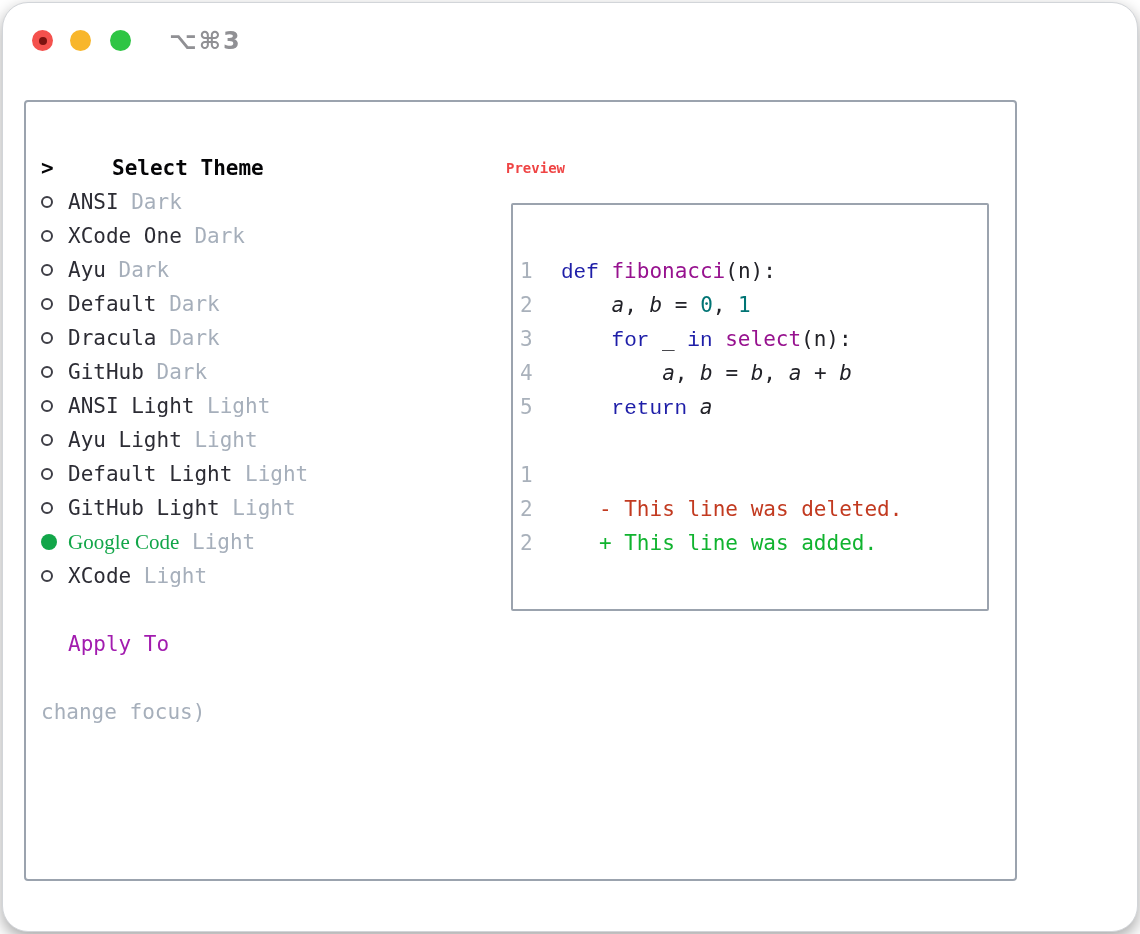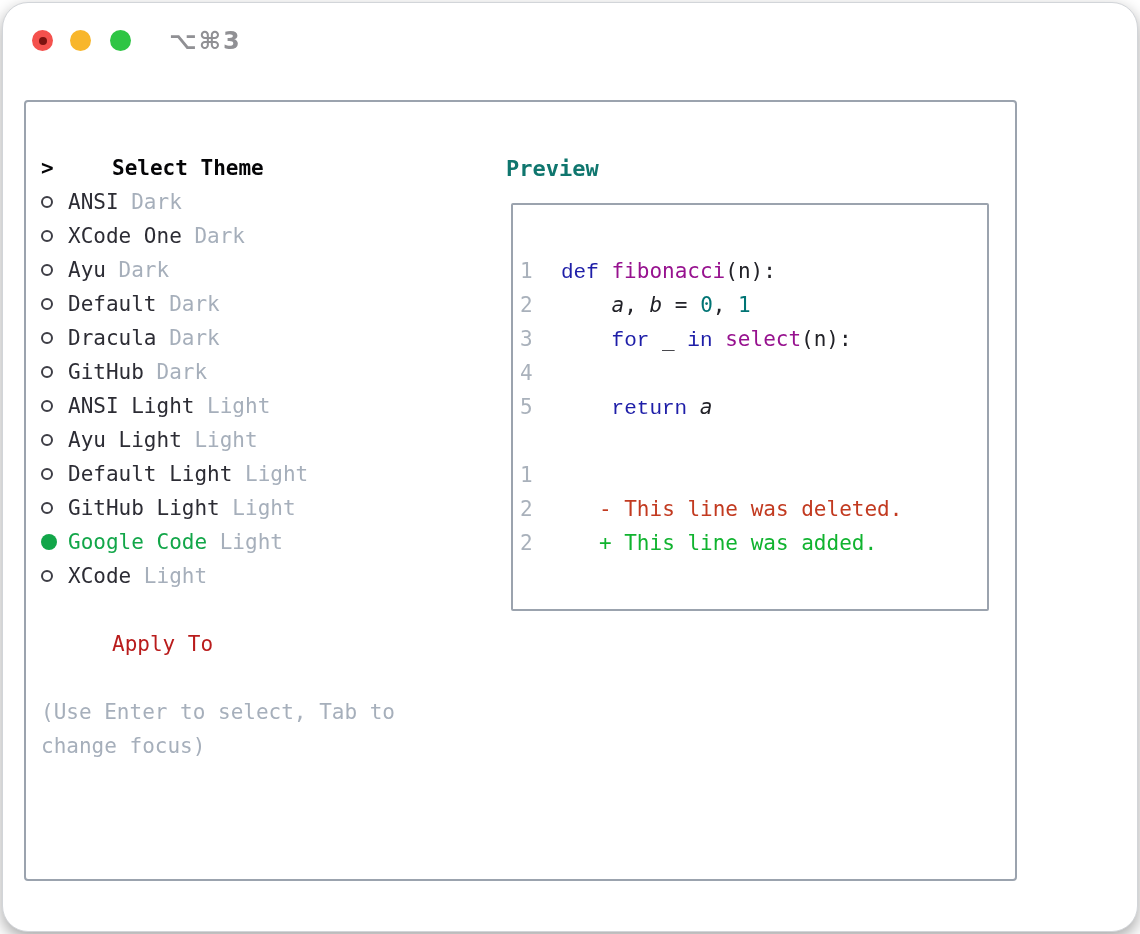--- a/index.html
+++ b/index.html
@@ -27,28 +27,28 @@
     border:2px solid var(--border); border-radius:4px; background:#fff;
   }
   
   .left{position:absolute; left:15px; top:49px; width:445px;}
   .row{height:34px; display:flex; align-items:center; font-size:21px;}
   .mcol{flex:0 0 27px; display:flex; align-items:center;}
   .caret{font-weight:bold; color:#050507;}
   .radio{width:12px; height:12px; border:2.5px solid #3e3e46; border-radius:50%;}
   .radio.on{width:16px; height:16px; border:none; background:var(--accent);}
   .hdr{font-weight:bold; color:#050507;margin-left:44px;}
-  .hdr2{color:#b91c1c;margin-left:44px;}
+  .hdr2{color:#a21caf;}
   .name{color:var(--name);}
-  .selected .name{color:var(--accent);}
+  .selected .name{color:var(--accent);font-family:Liberation Serif, serif;}
   .tag{color:var(--tag); margin-left:1ch;}
   .spacer{height:34px;}
   .help{font-size:21px; line-height:34px; color:var(--tag);}
   
-  .preview-label{position:absolute; left:480px; top:49px; height:34px; display:flex; align-items:center; font-size:22px; font-weight:bold; color:#0f766e;}
+  .preview-label{position:absolute; left:480px; top:49px; height:34px; display:flex; align-items:center; font-size:14px; font-weight:bold; color:#ef4444;}
   .preview-box{
     position:absolute; left:485px; top:101px; width:478px; height:408px;
     border:2px solid var(--border); border-radius:2px; background:#fff;
     padding:49px 0 0 7px; overflow:hidden;
   }
   .pline{height:34px; display:flex; align-items:center; font-size:21px;}
   .ln{flex:0 0 41px; color:var(--ln);}
   .ptext{white-space:pre; color:var(--code);}
   .tok-kw{color:var(--kw);font-family:Liberation Mono, monospace;}
   .tok-fn{color:var(--fn);}
@@ -163,41 +163,41 @@
             <span class="tag">Light</span>
           </div>
         </div>
       <div class="spacer"></div>
       <div class="row">
         <span class="mcol"></span>
         <span class="hdr2">Apply To</span>
       </div>
       <div class="spacer"></div>
       <div class="help">
-        <div>(Use Enter to select, Tab to</div>
         <div>change focus)</div>
       </div>
     </div>
 
     <div class="preview-label">Preview</div>
     <div class="preview-box" id="previewBox">
         <div class="pline">
           <span class="ln">1</span>
           <span class="ptext"><span class="tok-kw">def</span><span> </span><span class="tok-fn">fibonacci</span><span>(n):</span></span>
         </div>
         <div class="pline">
           <span class="ln">2</span>
           <span class="ptext"><span>    </span><span class="tok-var">a</span><span>, </span><span class="tok-var">b</span><span> = </span><span class="tok-num">0</span><span>, </span><span class="tok-num">1</span></span>
         </div>
         <div class="pline">
           <span class="ln">3</span>
           <span class="ptext"><span>    </span><span class="tok-kw">for</span><span> _ </span><span class="tok-kw">in</span><span> </span><span class="tok-fn">select</span><span>(n):</span></span>
         </div>
         <div class="pline">
           <span class="ln">4</span>
+          <span class="ptext"><span>        </span><span class="tok-var">a</span><span>, </span><span class="tok-var">b</span><span> = </span><span class="tok-var">b</span><span>, </span><span class="tok-var">a</span><span> + </span><span class="tok-var">b</span></span>
         </div>
         <div class="pline">
           <span class="ln">5</span>
           <span class="ptext"><span>    </span><span class="tok-kw">return</span><span> </span><span class="tok-var">a</span></span>
         </div>
         <div class="pline">&nbsp;</div>
         <div class="pline">
           <span class="ln">1</span>
         </div>
         <div class="pline">

